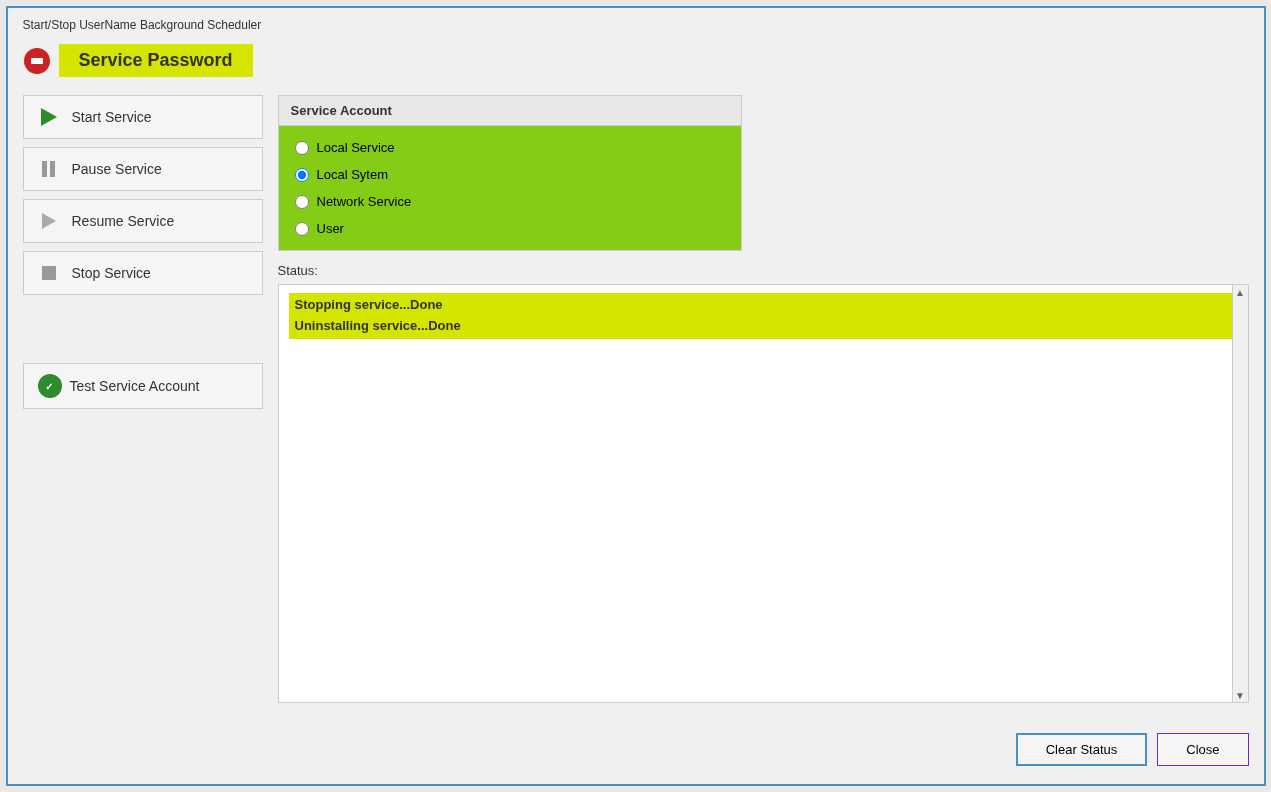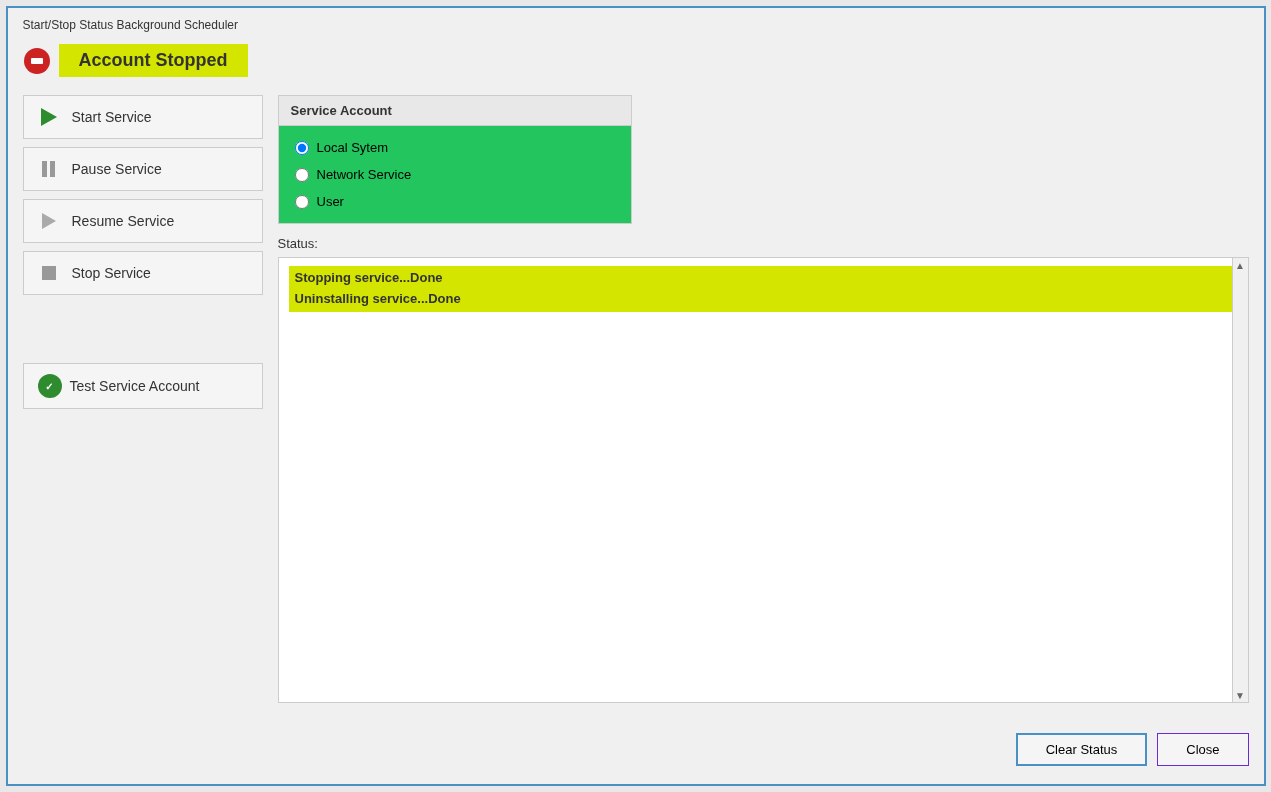--- a/index.html
+++ b/index.html
@@ -138,24 +138,24 @@
       flex: 1;
       display: flex;
       flex-direction: column;
       gap: 12px;
     }
     .top-panels {
       display: flex;
       gap: 15px;
     }
     .service-account-panel {
-      width: 354px;
+      width: 464px;
       flex-shrink: 0;
       border: 1px solid #ccc;
-      background: #22c55e;
+      background: #84cc16;
     }
     .panel-header {
       background: #e8e8e8;
       padding: 7px 12px;
       font-weight: bold;
       font-size: 13px;
       color: #333;
       border-bottom: 1px solid #ccc;
     }
     .panel-body {
@@ -285,30 +285,30 @@
     }
     .footer-btn.primary {
       border: 2px solid #4a90c4;
     }
   </style>
 </head>
 <body>
 
 <div class="window">
   <div class="title-bar">
-    <span>Start/Stop Status Background Scheduler</span>
+    <span>Start/Stop UserName Background Scheduler</span>
   </div>
 
   <div class="service-status-row">
     <svg class="stop-icon" viewBox="0 0 28 28">
       <circle cx="14" cy="14" r="13" fill="#cc2222"></circle>
       <rect x="8" y="11" width="12" height="6" fill="white" rx="1"></rect>
     </svg>
     <div class="status-badge">
-      <span>Account   Stopped</span>
+      <span>Service   Password</span>
     </div>
   </div>
 
   <div class="main-content">
     <div class="left-panel">
       <button class="service-btn">
         <div class="btn-icon">
           <div class="play-icon"></div>
         </div>
         <span>Start Service</span>
@@ -344,20 +344,24 @@
       </button>
     </div>
 
     <div class="right-section">
       <div class="top-panels">
         <div class="service-account-panel">
           <div class="panel-header">
             <span>Service Account</span>
           </div>
           <div class="panel-body">
+            <label class="radio-item">
+              <input type="radio" name="service_account" style="">
+              <span>Local Service</span>
+            </label>
             <label class="radio-item">
               <input type="radio" name="service_account" checked="" style="">
               <span>Local Sytem</span>
             </label>
             <label class="radio-item">
               <input type="radio" name="service_account" style="">
               <span>Network Service</span>
             </label>
             <label class="radio-item">
               <input type="radio" name="service_account" style="">

